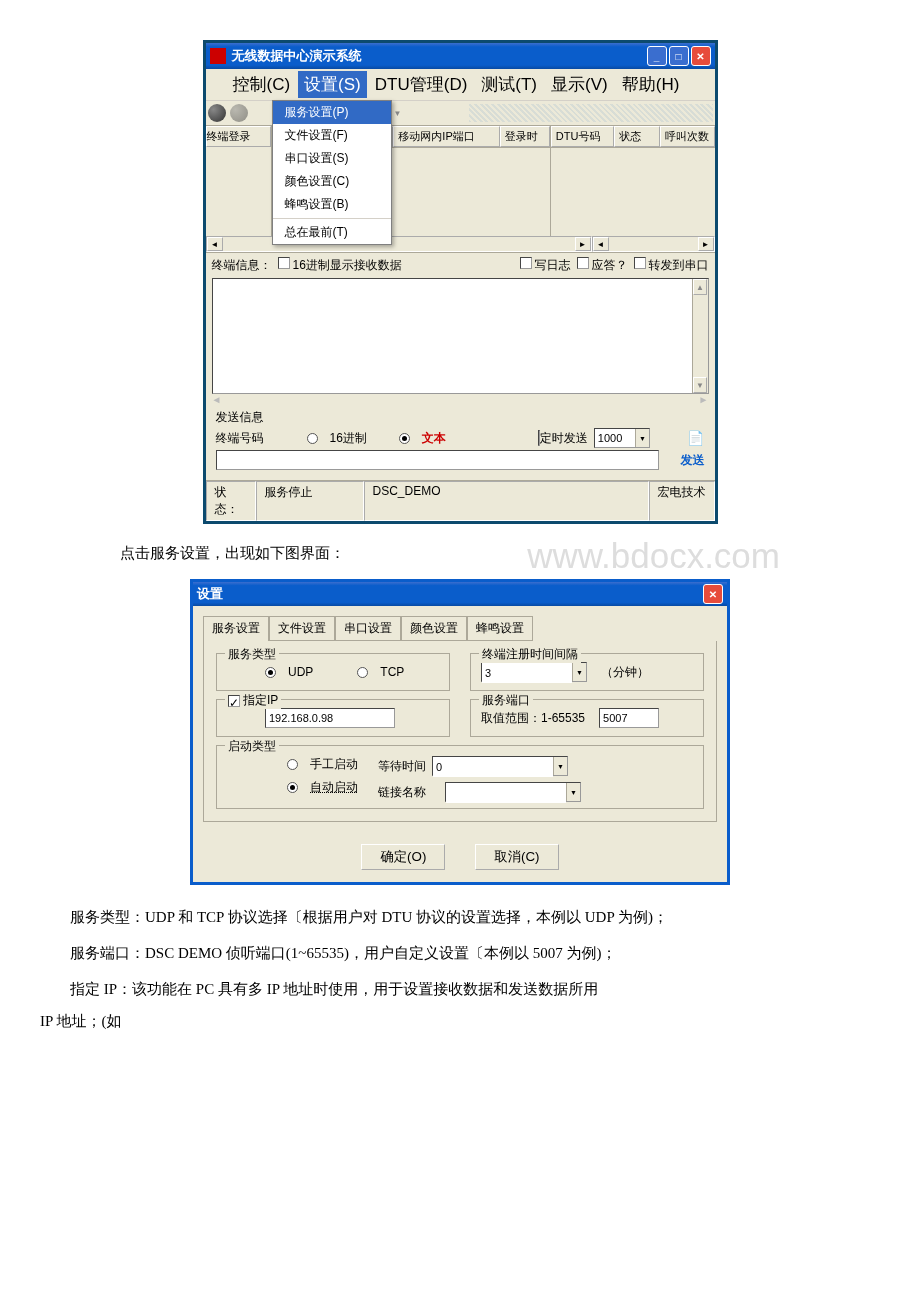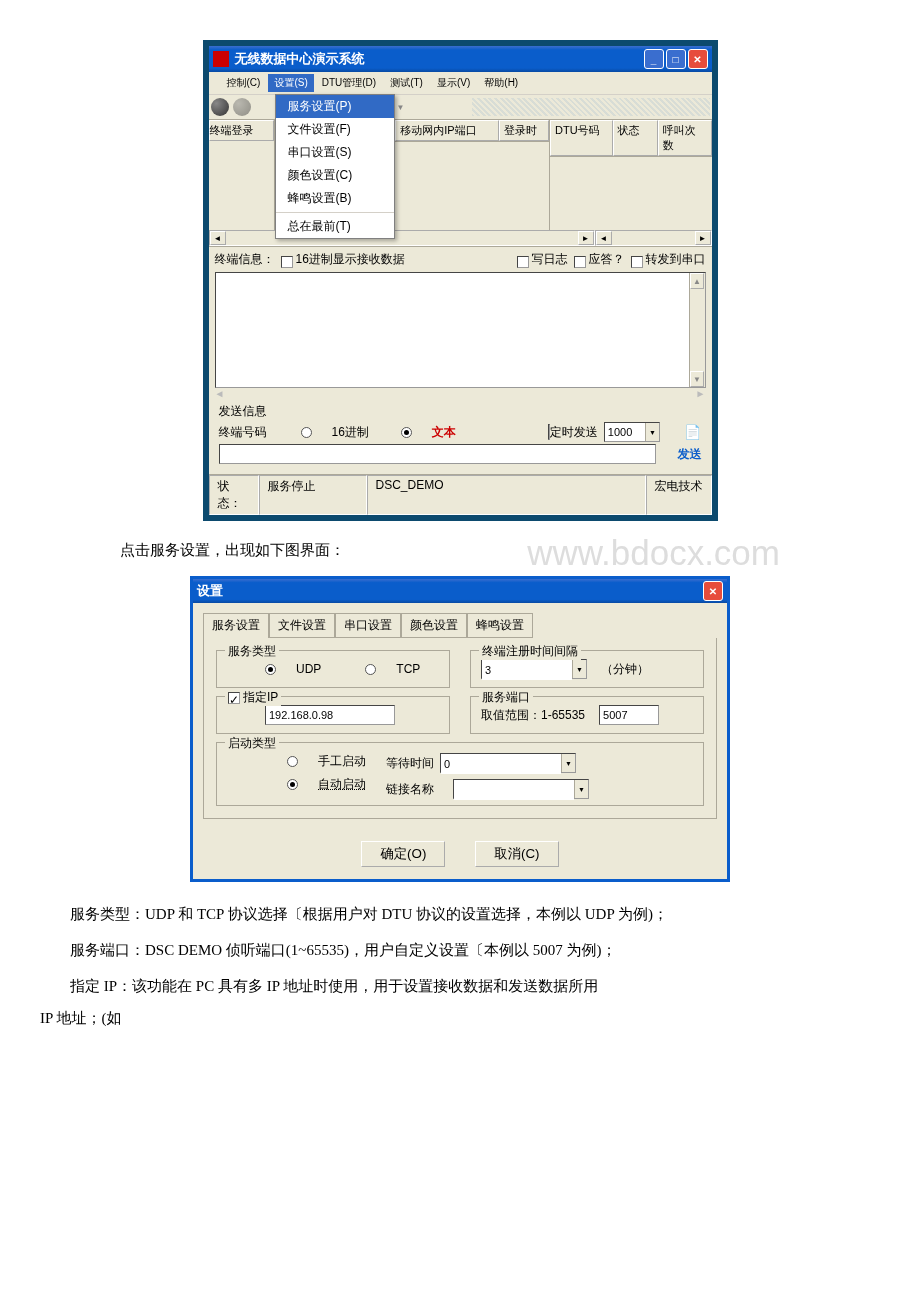--- a/index.html
+++ b/index.html
@@ -1,25 +1,25 @@
 <!DOCTYPE html>
 <html><head>
 <meta charset="utf-8">
 <style>
 * { box-sizing: border-box; }
 body { margin: 0; padding: 40px; font-family: "SimSun", "Microsoft YaHei", sans-serif; font-size: 12px; background: #fff; color: #000; width: 920px; }
-.window1 { width: 515px; margin: 0 auto 20px auto; border: 6px solid #0c4a6e; background: #ece9d8; position: relative; }
+.window1 { width: 515px; margin: 0 auto 20px auto; border: 3px solid #0c4a6e; background: #ece9d8; position: relative; }
 .titlebar { display: flex; align-items: center; background: linear-gradient(to bottom, #3a6ecf, #0a5dcb 15%, #0a5dcb 85%, #084aa3); color: #fff; padding: 2px 4px; height: 26px; }
 .titlebar .icon { width: 16px; height: 16px; background: #c00; margin-right: 6px; display: inline-block; }
 .titlebar .title { flex: 1; font-weight: bold; font-size: 13px; }
 .winbtns { display: flex; gap: 2px; }
 .winbtn { width: 20px; height: 20px; display: flex; align-items: center; justify-content: center; border: 1px solid #fff; border-radius: 3px; font-size: 10px; font-weight: bold; }
 .winbtn.min, .winbtn.max { background: #3a6ecf; color: #fff; }
 .winbtn.close { background: #e74c3c; color: #fff; }
-.menubar { display: flex; background: #ece9d8; padding: 2px 12px; font-size: 10px; gap: 2px; }
+.menubar { display: flex; background: #ece9d8; padding: 2px 21px; font-size: 17px; gap: 2px; }
 .menubar .menuitem { padding: 2px 6px; }
 .menubar .menuitem.active { background: #316ac5; color: #fff; }
 .toolbar { background: #ece9d8; border-top: 1px solid #d4d0c8; border-bottom: 1px solid #aca899; padding: 2px; height: 26px; display: flex; align-items: center; gap: 4px; }
 .toolbar .tbtn { width: 18px; height: 18px; border-radius: 50%; background: radial-gradient(circle at 30% 30%, #888, #333); }
 .toolbar .tbtn.small { opacity: 0.5; }
 .toolbar .halftone { flex: 1; height: 18px; background: repeating-linear-gradient(45deg, rgba(100,150,200,0.15) 0 2px, transparent 2px 4px); }
 .content-area { display: flex; height: 110px; }
 .left-panel { width: 66px; border-right: 1px solid #aca899; }
 .dropdown-zone { position: relative; flex: 1; }
 .dropdown-menu { position: absolute; left: 0; top: -26px; width: 120px; background: #fff; border: 1px solid #808080; box-shadow: 2px 2px 4px rgba(0,0,0,0.3); z-index: 10; }
@@ -28,29 +28,29 @@
 .dropdown-menu .sep { border-top: 1px solid #d4d0c8; margin: 2px 0; }
 .table-headers { display: flex; border-bottom: 1px solid #aca899; background: #ece9d8; font-size: 11px; }
 .th { border: 1px outset #fff; padding: 2px 4px; text-align: left; }
 .left-panel .th { width: 100%; border: 1px outset #fff; background: #ece9d8; padding: 2px 0; font-size: 11px; }
 .right-panel { flex: 1; }
 .right-panel .table-headers { display: flex; }
 .scrollbar-row { display: flex; }
 .scrollbar-track { flex: 1; height: 16px; background: #ece9d8; border: 1px inset #fff; display: flex; align-items: center; }
 .scrollbar-track .arrow-btn { width: 16px; height: 14px; background: #ece9d8; border: 1px outset #fff; display: flex; align-items: center; justify-content: center; font-size: 8px; }
 .checkbox-row { display: flex; align-items: center; gap: 6px; padding: 4px 6px; border-top: 1px solid #aca899; }
-.checkbox-row label { display: flex; align-items: flex-end; gap: 3px; }
+.checkbox-row label { display: flex; align-items: flex-start; gap: 3px; }
 .chk { width: 12px; height: 12px; border: 1px inset #999; background: #fff; }
 .terminal-info-area { border: 1px inset #999; background: #fff; height: 116px; margin: 0 6px; position: relative; overflow: hidden; }
 .scrollbar-v { position: absolute; right: 0; top: 0; bottom: 0; width: 16px; background: #ece9d8; border-left: 1px solid #aca899; }
 .scrollbar-v .arrow-btn { width: 14px; height: 16px; background: #ece9d8; border: 1px outset #fff; margin: auto; display: flex; align-items: center; justify-content: center; font-size: 8px; color: #888; }
 .send-section { padding: 4px 10px 10px 10px; }
 .send-section .label { font-size: 12px; margin-bottom: 2px; }
 .send-row { display: flex; align-items: center; gap: 6px; }
-.radio { display: inline-flex; align-items: center; gap: 20px; }
+.radio { display: inline-flex; align-items: center; gap: 12px; }
 .radio .rbtn { width: 11px; height: 11px; border-radius: 50%; border: 1px solid #555; background: #fff; display: flex; align-items: center; justify-content: center; }
 .radio .rbtn.selected::after { content: ""; width: 5px; height: 5px; border-radius: 50%; background: #000; }
 .combo { display: inline-flex; height: 20px; border: 1px inset #999; background: #fff; }
 .combo input { border: none; width: 40px; font-size: 11px; padding: 0 3px; }
 .combo .drop { width: 14px; background: #ece9d8; border-left: 1px solid #aca899; display: flex; align-items: center; justify-content: center; font-size: 7px; }
 .send-input-row { display: flex; gap: 6px; align-items: center; margin-top: 2px; }
 .send-input-row input[type=text] { flex: 1; height: 20px; border: 1px inset #999; }
 .send-btn { display: flex; flex-direction: column; align-items: center; color: #0a5dcb; font-weight: bold; font-size: 12px; }
 .statusbar { display: flex; border-top: 1px solid #aca899; background: #ece9d8; }
 .statusbar .cell { padding: 2px 8px; border: 1px inset #fff; }
@@ -179,21 +179,21 @@
     </div>
   </div>
   <div style="display:flex;margin:0 6px;">
       <span style="font-size:10px;color:#bbb;">◄</span>
       <span style="flex:1"></span>
       <span style="font-size:10px;color:#bbb;">►</span>
     </div>
   <div class="send-section">
     <div class="label">发送信息</div>
     <div class="send-row">
-      <span style="margin-right:28px">终端号码</span>
+      <span style="margin-right:37px">终端号码</span>
       <span class="radio">
           <span class="rbtn"></span>
           <span>16进制</span>
         </span>
       <span style="width:20px"></span>
       <span class="radio">
           <span class="rbtn selected"></span>
           <span class="red" style="font-weight:bold">文本</span>
         </span>
       <span style="width:80px"></span>

